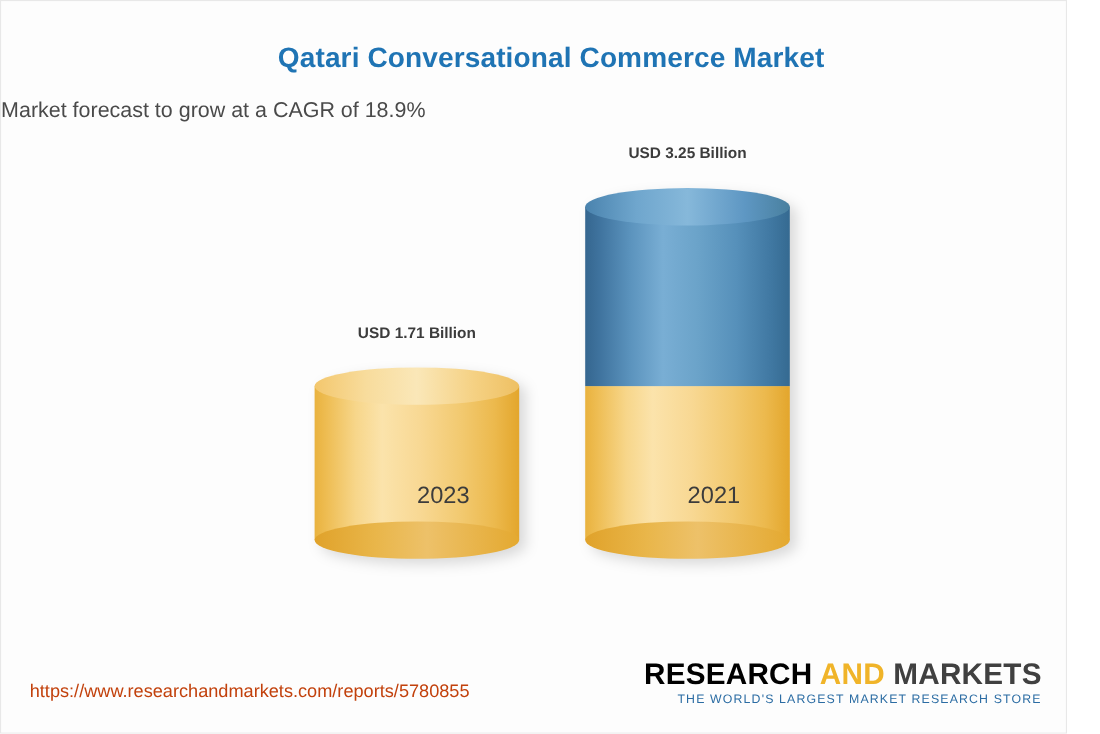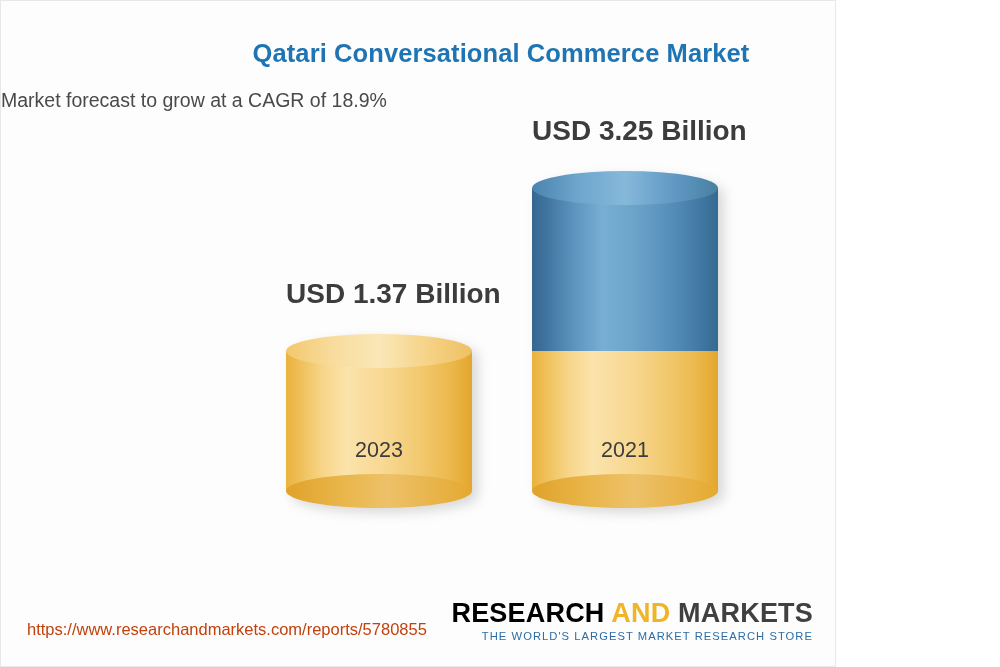--- a/index.html
+++ b/index.html
@@ -8,21 +8,21 @@
   }
   body {
     width: 1000px;
     height: 667px;
     background: #ffffff;
     font-family: "Liberation Sans", sans-serif;
     overflow: hidden;
   }
   .canvas {
     position: relative;
-    width: 836px;
+    width: 970px;
     height: 667px;
     background: #fdfdfd;
     box-sizing: border-box;
     border: 1px solid #e8e8e8;
     overflow: hidden;
   }
 
   
   .title {
     position: absolute;
@@ -59,21 +59,21 @@
     bottom: 80px;
   }
   .bar-group.g0 { left: 285px; width: 186px; }
   .bar-group.g1 { left: 531px; width: 186px; }
 
   .value-label {
     position: absolute;
     left: 0;
     width: 186px;
     text-align: center;
-    font-size: 28px;
+    font-size: 14px;
     font-weight: bold;
     color: #3c3c3c;
     white-space: nowrap;
   }
   .g0 .value-label { bottom: 181px; }
   .g1 .value-label { bottom: 344px; }
 
   .cyl-wrap {
     position: absolute;
     bottom: 0;
@@ -141,20 +141,21 @@
   }
 
   .cat-label {
     position: absolute;
     bottom: 28px;
     left: 0;
     width: 186px;
     text-align: center;
     font-size: 21.5px;
     color: #3c3c3c;
+    padding-left: 24px;
   }
 
   
   .footer-url {
     position: absolute;
     left: 26px;
     bottom: 27px;
     font-size: 16.5px;
     color: #c2410c;
   }
@@ -187,21 +188,21 @@
 <body>
 
 <div class="canvas">
 
   <div class="title">Qatari Conversational Commerce Market</div>
   <div class="subtitle">Market forecast to grow at a CAGR of 18.9%</div>
 
   <div class="plot">
 
     <div class="bar-group g0">
-      <div class="value-label">USD 1.37 Billion</div>
+      <div class="value-label">USD 1.71 Billion</div>
       <div class="cyl-wrap">
         <div class="cyl" style="height:140px;">
           <div class="seg" style="position:absolute; bottom:0; left:0; height:140px;">
             <div class="body yellow-body"></div>
             <div class="bottom-round yellow-bottom"></div>
             <div class="cap yellow-cap" style="top:-17px;"></div>
           </div>
         </div>
       </div>
       <div class="cat-label">2023</div>

